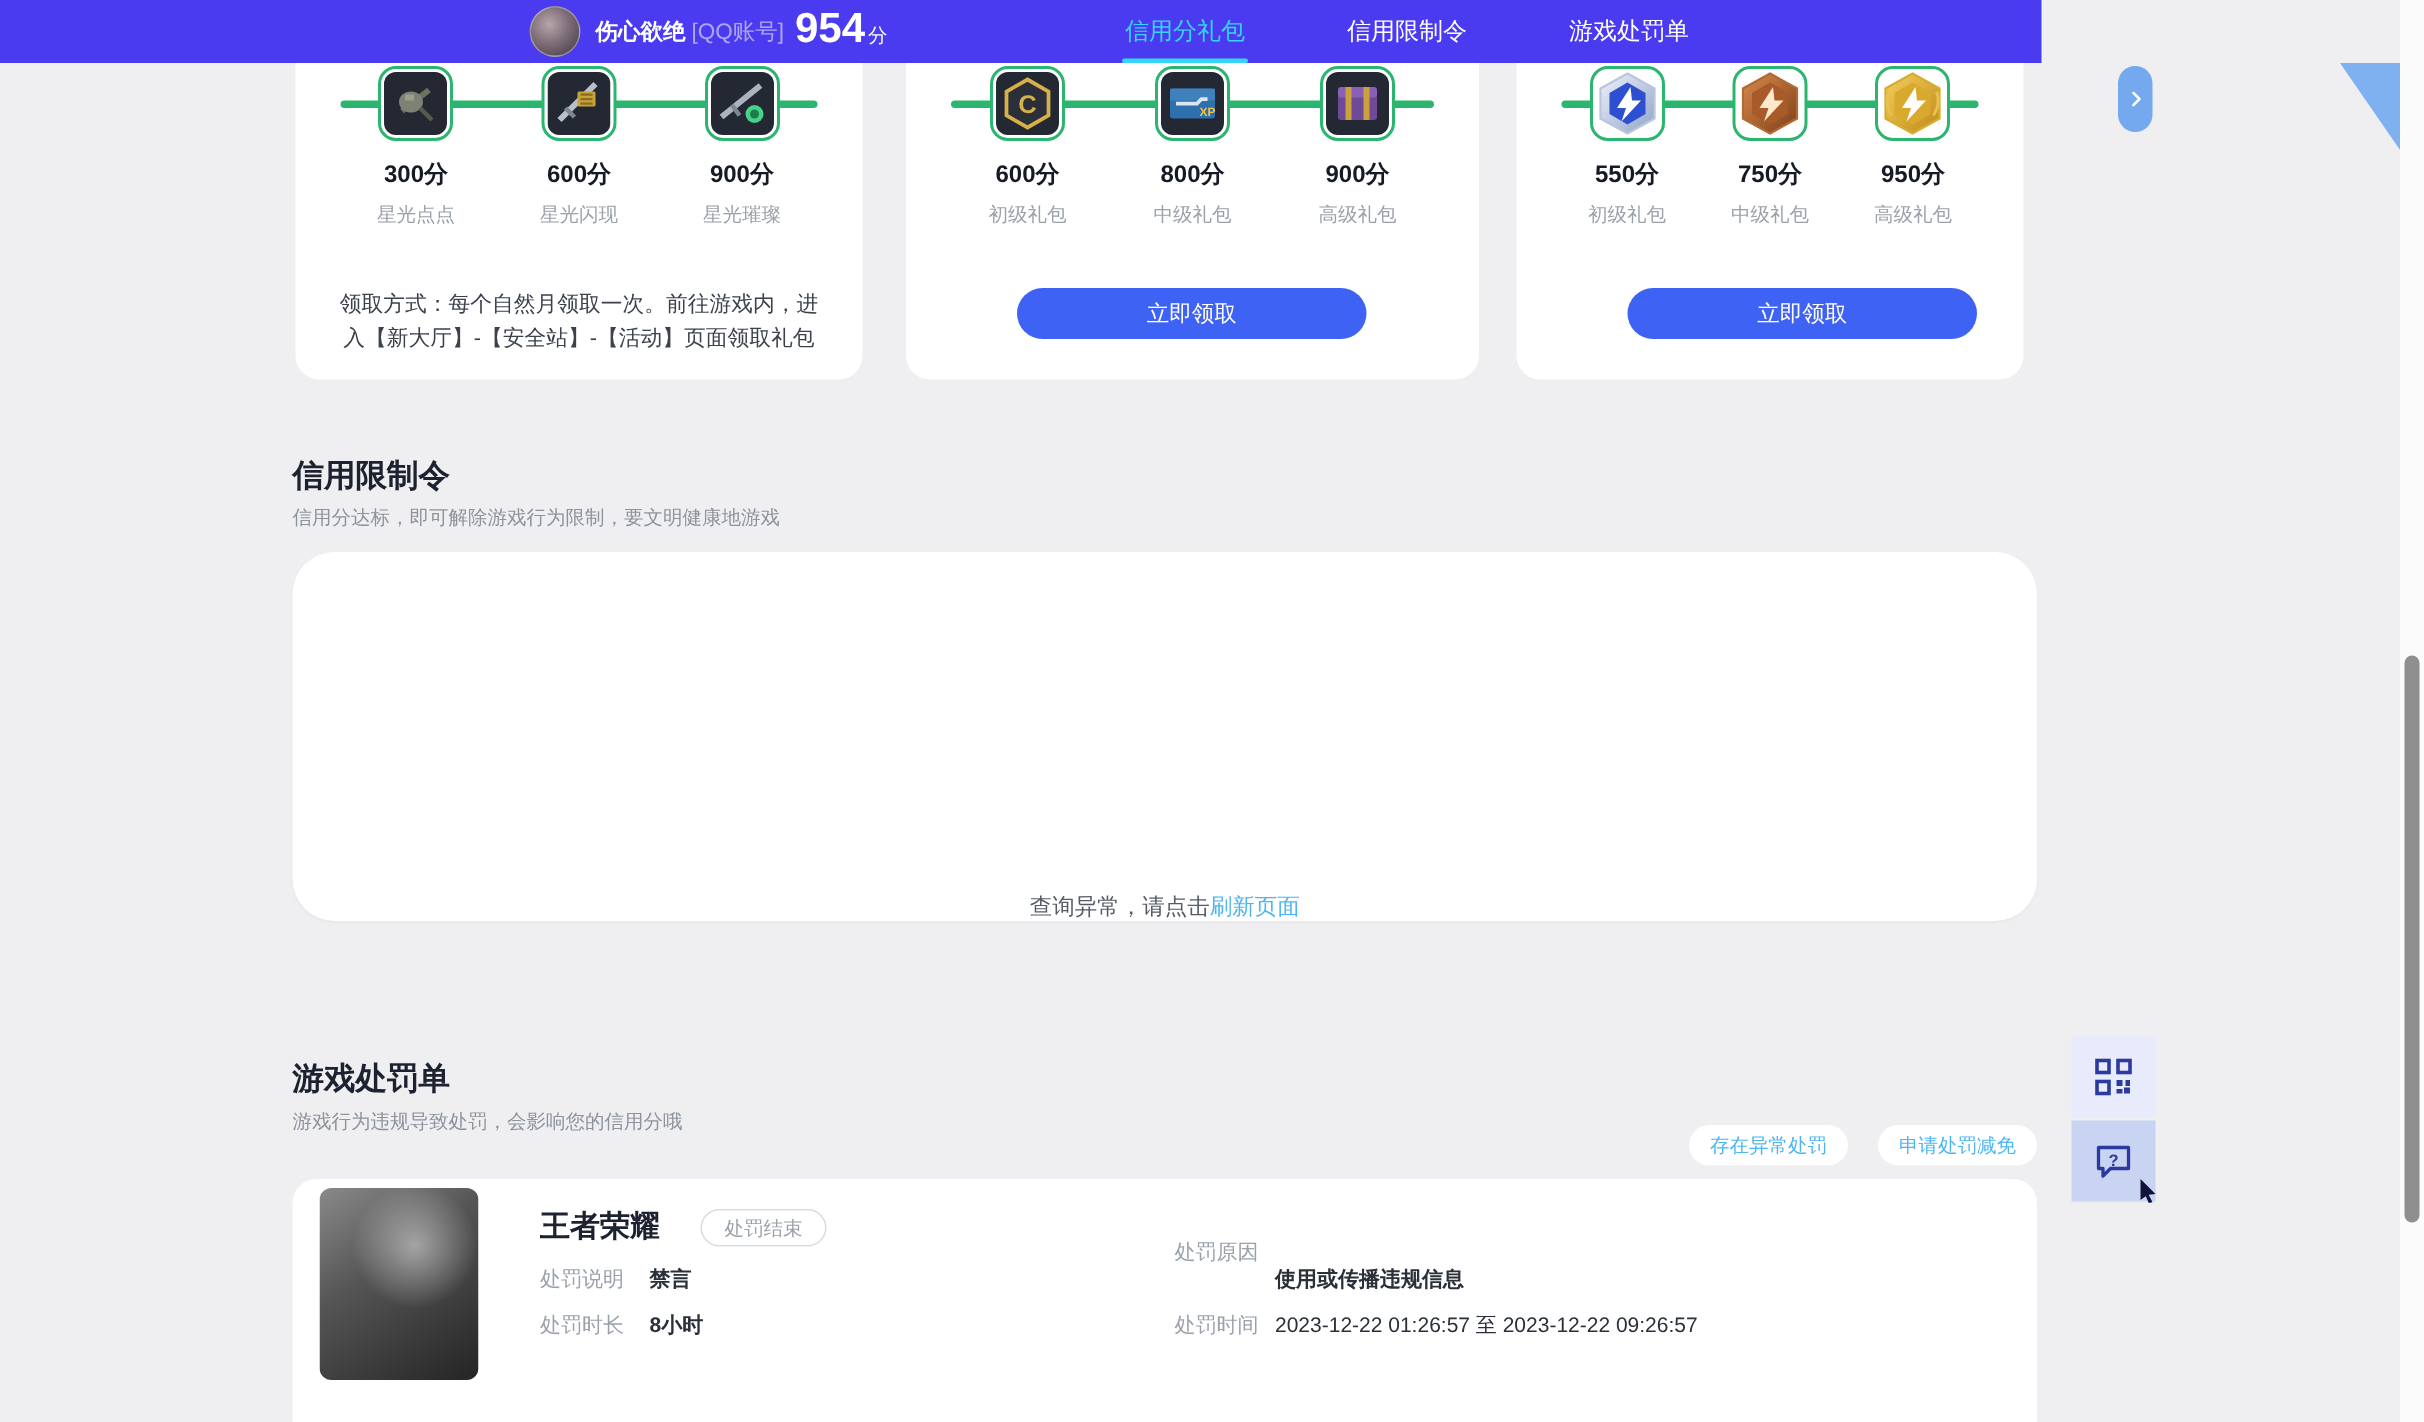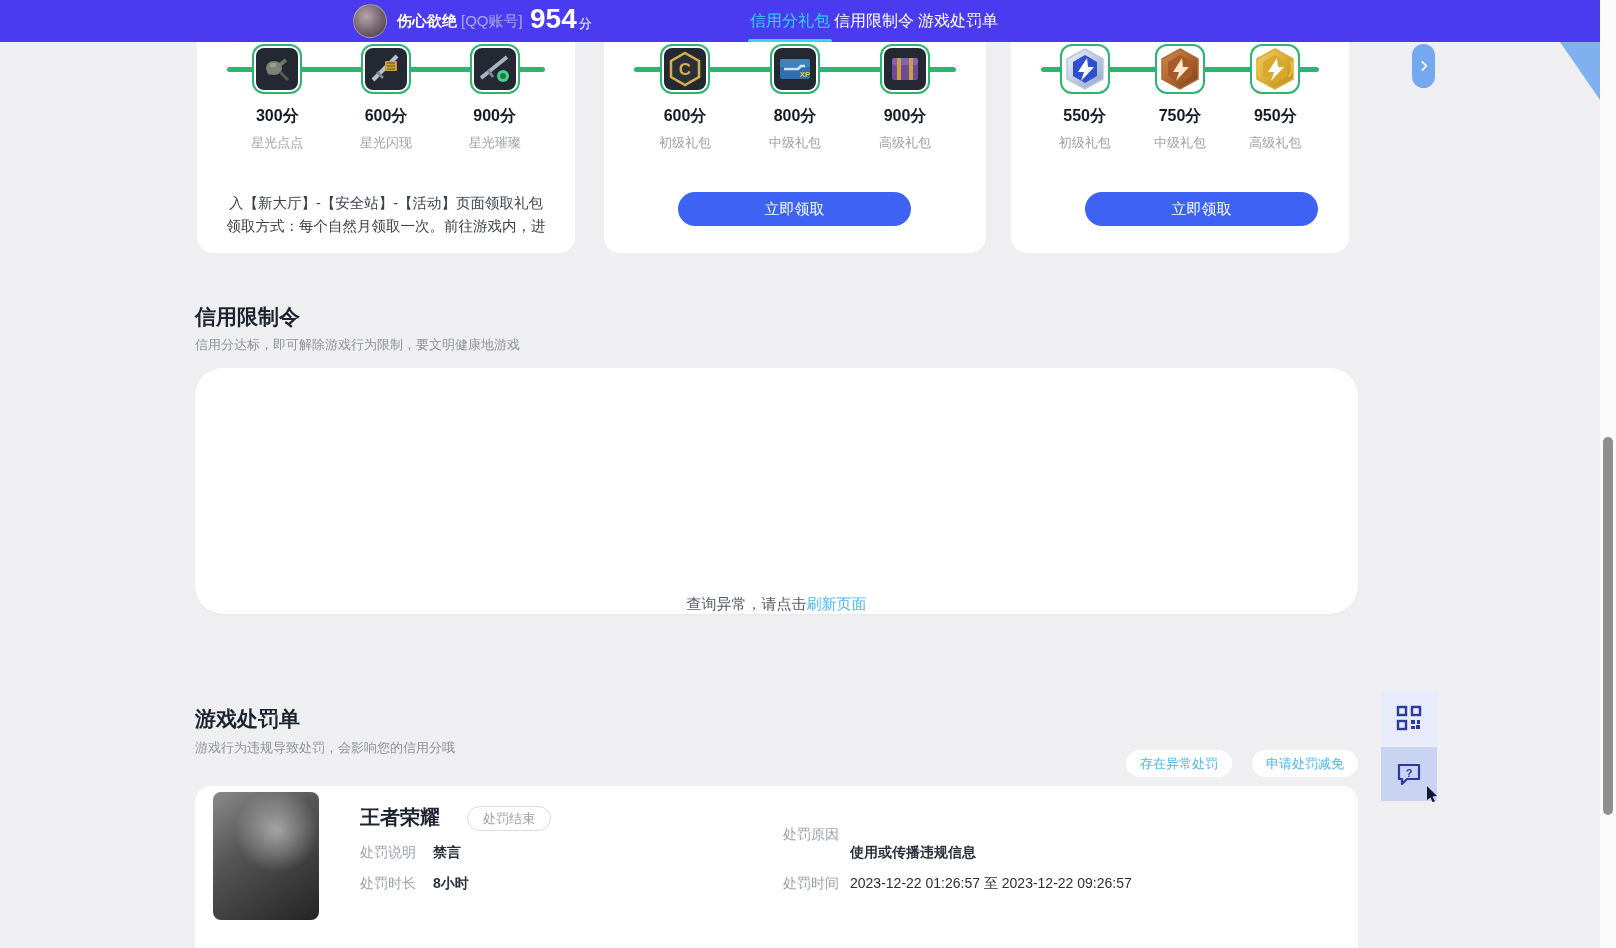--- a/index.html
+++ b/index.html
@@ -1,29 +1,29 @@
 <!DOCTYPE html>
 <html><head>
 <meta charset="utf-8">
 <style>
   html,body{margin:0;padding:0;}
   body{font-family:"Liberation Sans","DejaVu Sans",sans-serif;}
   #stage{position:relative;width:1616px;height:948px;background:#efeff1;overflow:hidden;}
 
   
-  .navbar{position:absolute;left:0;top:0;width:1600px;height:42px;background:#4a3af0;z-index:40;}
+  .navbar{position:absolute;left:0;top:0;width:1361px;height:42px;background:#4a3af0;z-index:40;}
   .avatar{position:absolute;left:353px;top:4px;width:34px;height:34px;border-radius:50%;
           background:radial-gradient(circle at 38% 35%, #b7a6ab 0%, #7d6d77 45%, #3f3640 100%);
           border:1px solid rgba(255,255,255,.35);box-sizing:border-box;}
   .user-name{position:absolute;left:397px;top:12px;font-size:15px;font-weight:700;color:#ffffff;white-space:nowrap;}
   .user-suffix{font-weight:400;color:rgba(255,255,255,.55);margin-left:4px;}
   .score-wrap{position:absolute;left:530px;top:3px;color:#fff;white-space:nowrap;}
   .score-num{font-size:28px;font-weight:700;}
   .score-unit{font-size:13px;margin-left:2px;}
-  .tabs{position:absolute;left:748px;top:0;height:42px;display:flex;align-items:center;}
+  .tabs{position:absolute;left:748px;top:0;height:42px;display:flex;gap:64px;align-items:center;}
   .tab{width:84px;text-align:center;font-size:16px;color:#ffffff;cursor:pointer;}
   .tab.active{color:#35d6f8;}
   .tab-underline{position:absolute;left:748px;top:39px;width:84px;height:3px;background:#35d6f8;border-radius:2px;z-index:41;}
 
   
   .scroll-track{position:absolute;left:1600px;top:0;width:16px;height:948px;background:#fbfbfb;z-index:60;}
   .scroll-thumb{position:absolute;left:3px;top:437px;width:10px;height:378px;background:#8f8f8f;border-radius:5px;}
   .corner-fold{position:absolute;left:1560px;top:42px;width:0;height:0;
                border-right:40px solid #7fb1f1;border-bottom:58px solid transparent;z-index:30;}
   .next-btn{position:absolute;left:1412px;top:44px;width:23px;height:44px;border-radius:12px;
@@ -118,22 +118,22 @@
               <path d="M14 22 l5 7" stroke="#7f8794" stroke-width="3"></path>
               <circle cx="29" cy="28" r="6" fill="#48d189"></circle>
               <circle cx="29" cy="28" r="3" fill="#1f7a4c"></circle>
             </svg>
         </div>
         <div class="mile-score">900分</div>
         <div class="mile-name">星光璀璨</div>
       </div>
     </div>
     <div class="gift-note">
+      <div>领取方式：每个自然月领取一次。前往游戏内，进</div>
       <div>入【新大厅】-【安全站】-【活动】页面领取礼包</div>
-      <div>领取方式：每个自然月领取一次。前往游戏内，进</div>
     </div>
   </div>
 
   <div class="gift-card gc2">
     <div class="track-line"></div>
     <div class="mile-row">
       <div class="mile-col">
         <div class="icon-tile">
           <svg width="42" height="42" viewBox="0 0 42 42">
               <rect width="42" height="42" rx="8" fill="#232833"></rect>

